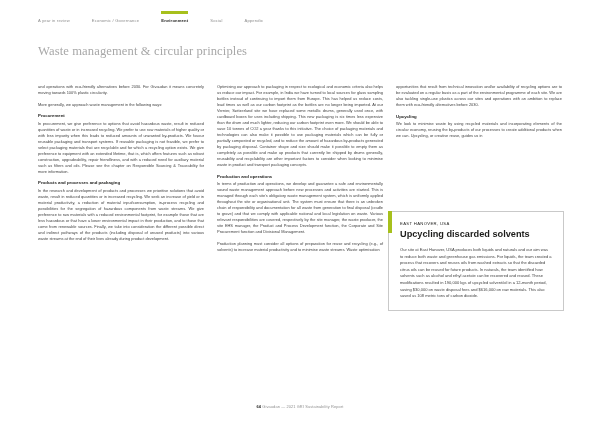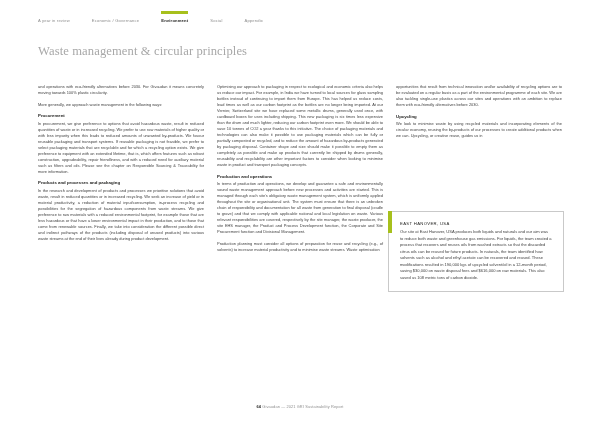--- a/index.html
+++ b/index.html
@@ -162,20 +162,21 @@
       <p>opportunities that result from technical innovation and/or availability of recycling options are to be evaluated on a regular basis as a part of the environmental programme of each site. We are also tackling single-use plastics across our sites and operations with an ambition to replace them with eco-friendly alternatives before 2030.</p>
       <h3>Upcycling</h3>
       <p class="after-head">We look to minimise waste by using recycled materials and incorporating elements of the circular economy, reusing the by-products of our processes to create additional products when we can. Upcycling, or creative reuse, guides us in</p>
     </div>
 
   </div>
 
   <div class="callout">
     <span class="callout-accent"></span>
     <div class="callout-loc">EAST HANOVER, USA</div>
+    <div class="callout-title">Upcycling discarded solvents</div>
     <div class="callout-body">Our site at East Hanover, USA produces both liquids and naturals and our aim was to reduce both waste and greenhouse gas emissions. For liquids, the team created a process that recovers and reuses oils from washed extracts so that the discarded citrus oils can be reused for future products. In naturals, the team identified how solvents such as alcohol and ethyl acetate can be recovered and reused. These modifications resulted in 190,000 kgs of upcycled solvent/oil in a 12-month period, saving $30,000 on waste disposal fees and $616,000 on raw materials. This also saved us 108 metric tons of carbon dioxide.</div>
   </div>
 
   <div class="footer">
     <span class="pg">64</span>
     <span>Givaudan — 2021 GRI Sustainability Report</span>
   </div>
 
 </div>
 

